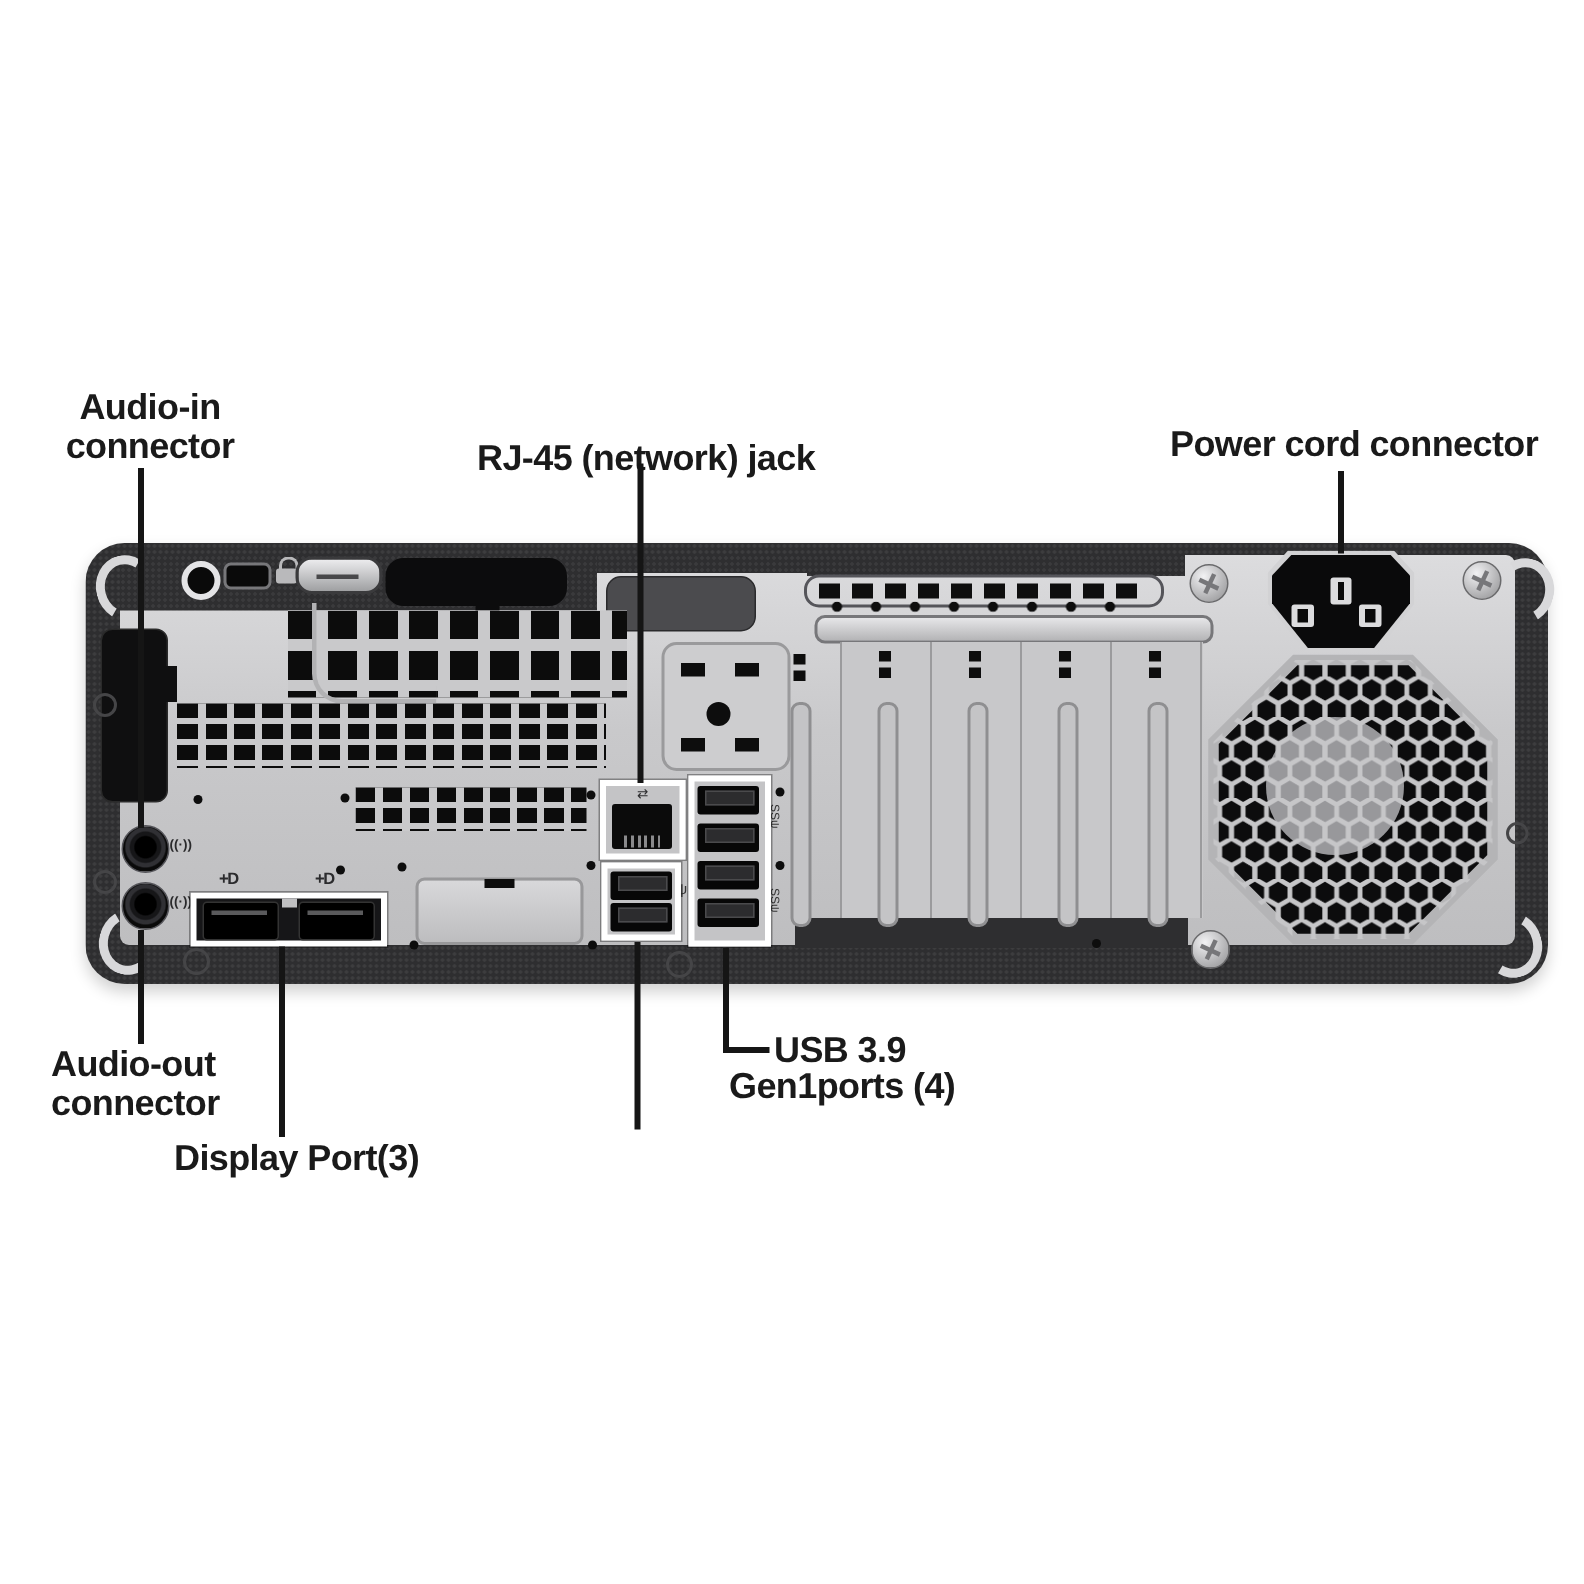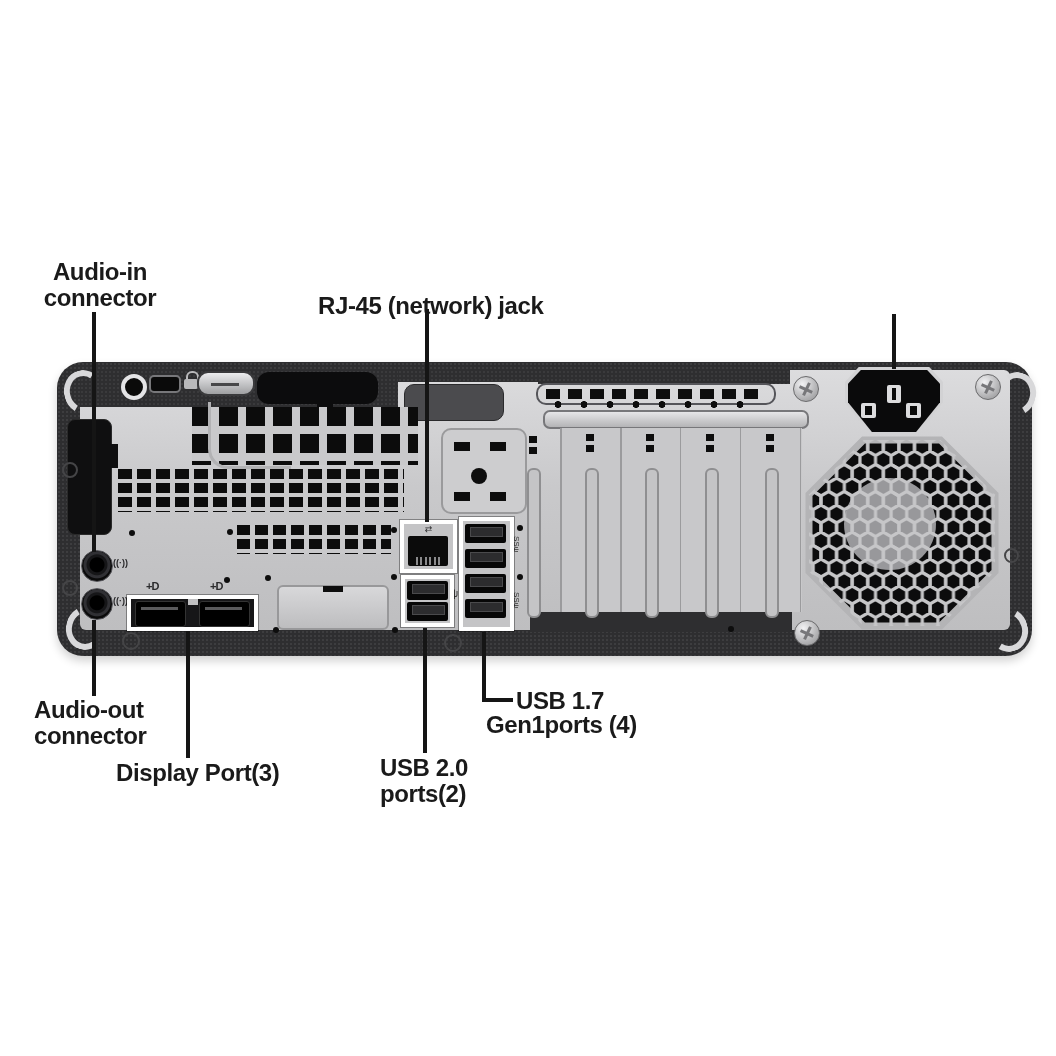--- a/index.html
+++ b/index.html
@@ -312,35 +312,32 @@
 
   <div class="callout center" style="left:20px;top:259px;width:160px;">
     <div>Audio-in</div>
     <div>connector</div>
   </div>
   <div class="leader" style="left:92px;top:312px;height:240px;"></div>
 
   <div class="callout center" style="left:318px;top:281px;width:222px;margin-top:12px;">RJ-45 (network) jack</div>
   <div class="leader" style="left:425px;top:309px;height:213px;"></div>
 
+  <div class="callout center" style="left:780px;top:284px;width:238px;">Power cord connector</div>
   <div class="leader" style="left:892px;top:314px;height:55px;"></div>
 
   <div class="leader" style="left:92px;top:620px;height:76px;"></div>
   <div class="callout" style="left:34px;top:697px;">
     <div>Audio-out</div>
     <div>connector</div>
   </div>
 
   <div class="leader" style="left:186px;top:631px;height:127px;"></div>
   <div class="callout" style="left:116px;top:760px;">Display Port(3)</div>
 
   <div class="leader" style="left:423px;top:628px;height:125px;"></div>
-  <div class="callout" style="left:380px;top:755px;">
-    <div>USB 2.0</div>
-    <div>ports(2)</div>
-  </div>
 
   <div class="leader" style="left:482px;top:632px;height:70px;"></div>
   <div class="leader-h" style="left:482px;top:698px;width:31px;"></div>
-  <div class="callout" style="left:516px;top:688px;">USB 1.7</div>
+  <div class="callout" style="left:516px;top:688px;">USB 3.9</div>
   <div class="callout" style="left:486px;top:712px;">Gen1ports (4)</div>
 
 </div>
 
 </body></html>

